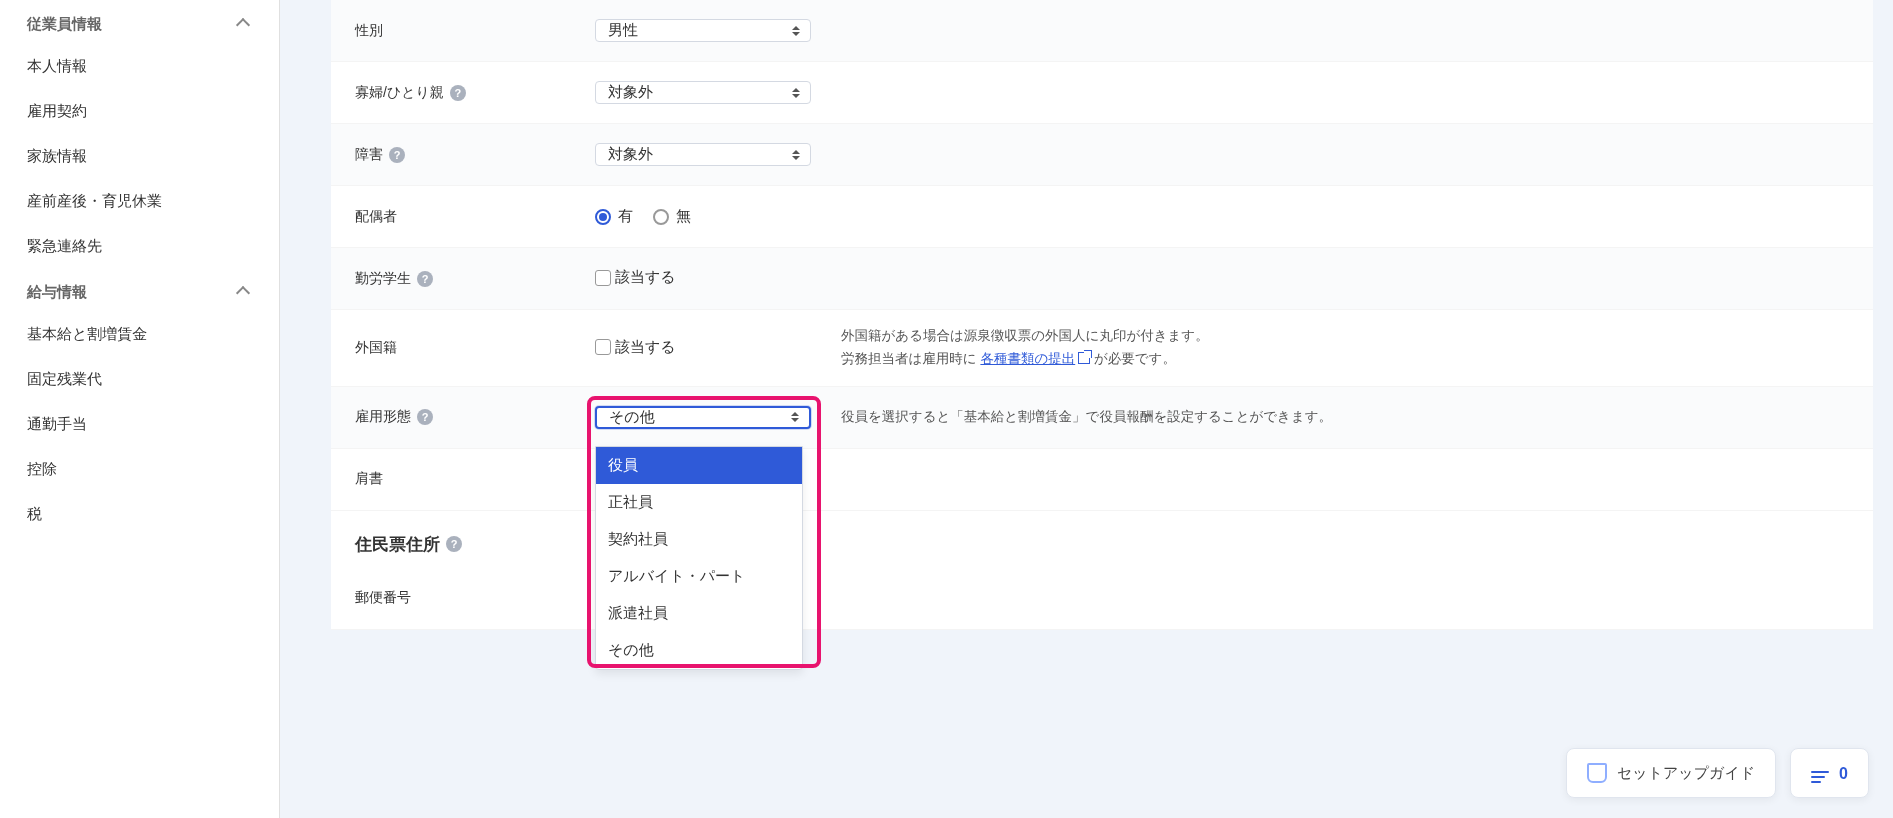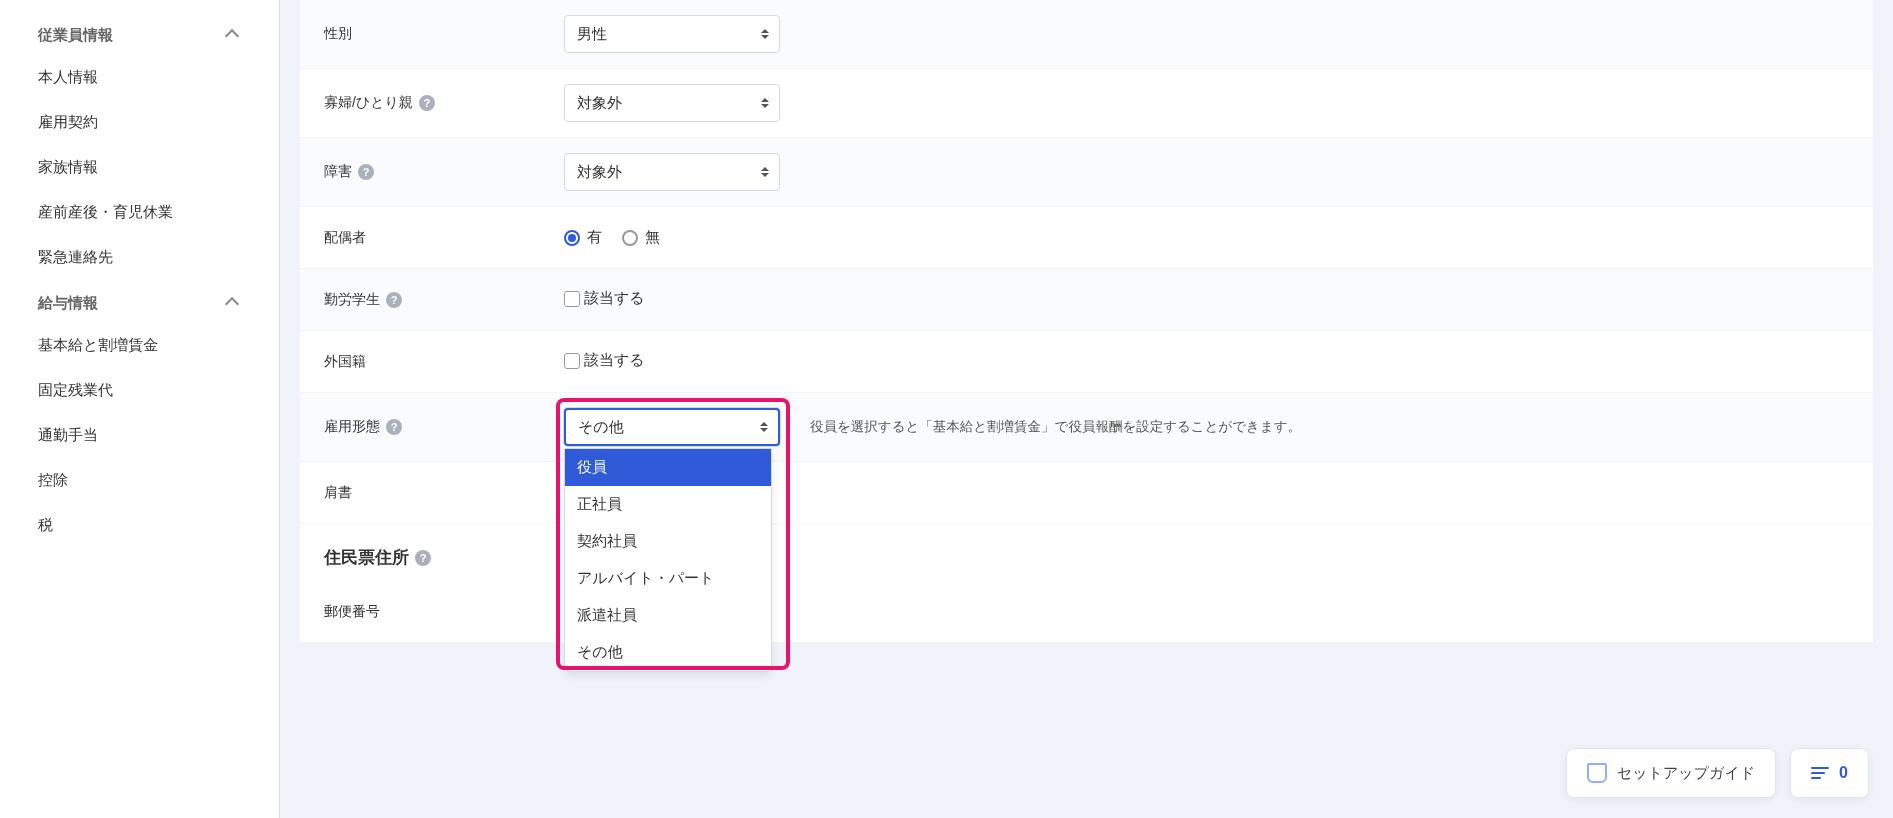--- a/index.html
+++ b/index.html
@@ -8,21 +8,21 @@
       background: #f0f4fa;
       color: #333;
       font-size: 14px;
     }
     .app { display: flex; height: 818px; }
 
     
     .sidebar {
       width: 280px;
       background: #fff;
-      padding: 12px;
+      padding: 1px;
       border-right: 1px solid #e0e0e0;
       overflow-y: auto;
       position: relative;
     }
     .sidebar::-webkit-scrollbar { width: 8px; }
     .sidebar::-webkit-scrollbar-thumb { background: #ccc; border-radius: 4px; }
     .sidebar::-webkit-scrollbar-track { background: transparent; }
 
     .sidebar-section-header {
       display: flex;
@@ -48,20 +48,21 @@
       font-size: 15px;
       cursor: pointer;
     }
 
     
     .main {
       flex: 1;
       padding: 0 20px 0 20px;
       overflow-y: auto;
       background: #f0f4fa;
+      margin-left: 31px;
     }
     .form-card {
       background: #fff;
       border-radius: 6px;
       margin: 0;
     }
     .form-row {
       display: flex;
       align-items: center;
       padding: 15px 24px;
@@ -92,21 +93,21 @@
       border-radius: 50%;
       background: #aab1bd;
       color: #fff;
       font-size: 11px;
       font-weight: bold;
       cursor: help;
     }
 
     .select {
       width: 216px;
-      height: 38px;
+      height: 23px;
       border: 1px solid #d4d9e2;
       border-radius: 4px;
       background: #fff;
       padding: 0 30px 0 12px;
       font-size: 15px;
       position: relative;
       display: flex;
       align-items: center;
       cursor: pointer;
     }
@@ -207,21 +208,21 @@
       gap: 14px;
       z-index: 100;
     }
     .float-btn {
       background: #fff;
       border: 1px solid #e0e5ee;
       border-radius: 8px;
       box-shadow: 0 2px 8px rgba(0,0,0,0.06);
       padding: 14px 20px;
       display: flex;
-      align-items: center;
+      align-items: flex-end;
       gap: 10px;
       font-size: 15px;
       color: #444;
       cursor: pointer;
     }
     .float-btn .count { color: #2f5ad8; font-weight: 600; font-size: 16px; }
     .icon-book {
       width: 20px; height: 20px;
       border: 2px solid #8faeff;
       border-radius: 2px 2px 6px 6px;
@@ -357,20 +358,26 @@
         </div>
       </div>
 
       <div class="form-row">
         <div class="field-label">外国籍</div>
         <div class="field-control">
           <label class="checkbox-wrap">
             <span class="checkbox"></span>
             <span>該当する</span>
           </label>
+        </div>
+        <div class="field-help">
+          <div>外国籍がある場合は源泉徴収票の外国人に丸印が付きます。</div>
+          <div>
+            <span>労務担当者は雇用時に </span><a class="link"><span>各種書類の提出</span><span class="ext-link-icon"></span></a><span> が必要です。</span>
+          </div>
         </div>
       </div>
 
       <div class="form-row" style="position:relative;">
         <div class="field-label">
           <span>雇用形態</span>
           <span class="help-icon">?</span>
         </div>
         <div class="field-control dropdown-wrap">
           <div class="highlight-frame" style="top:-10px; left:-8px; width:234px; height:272px;"></div>

